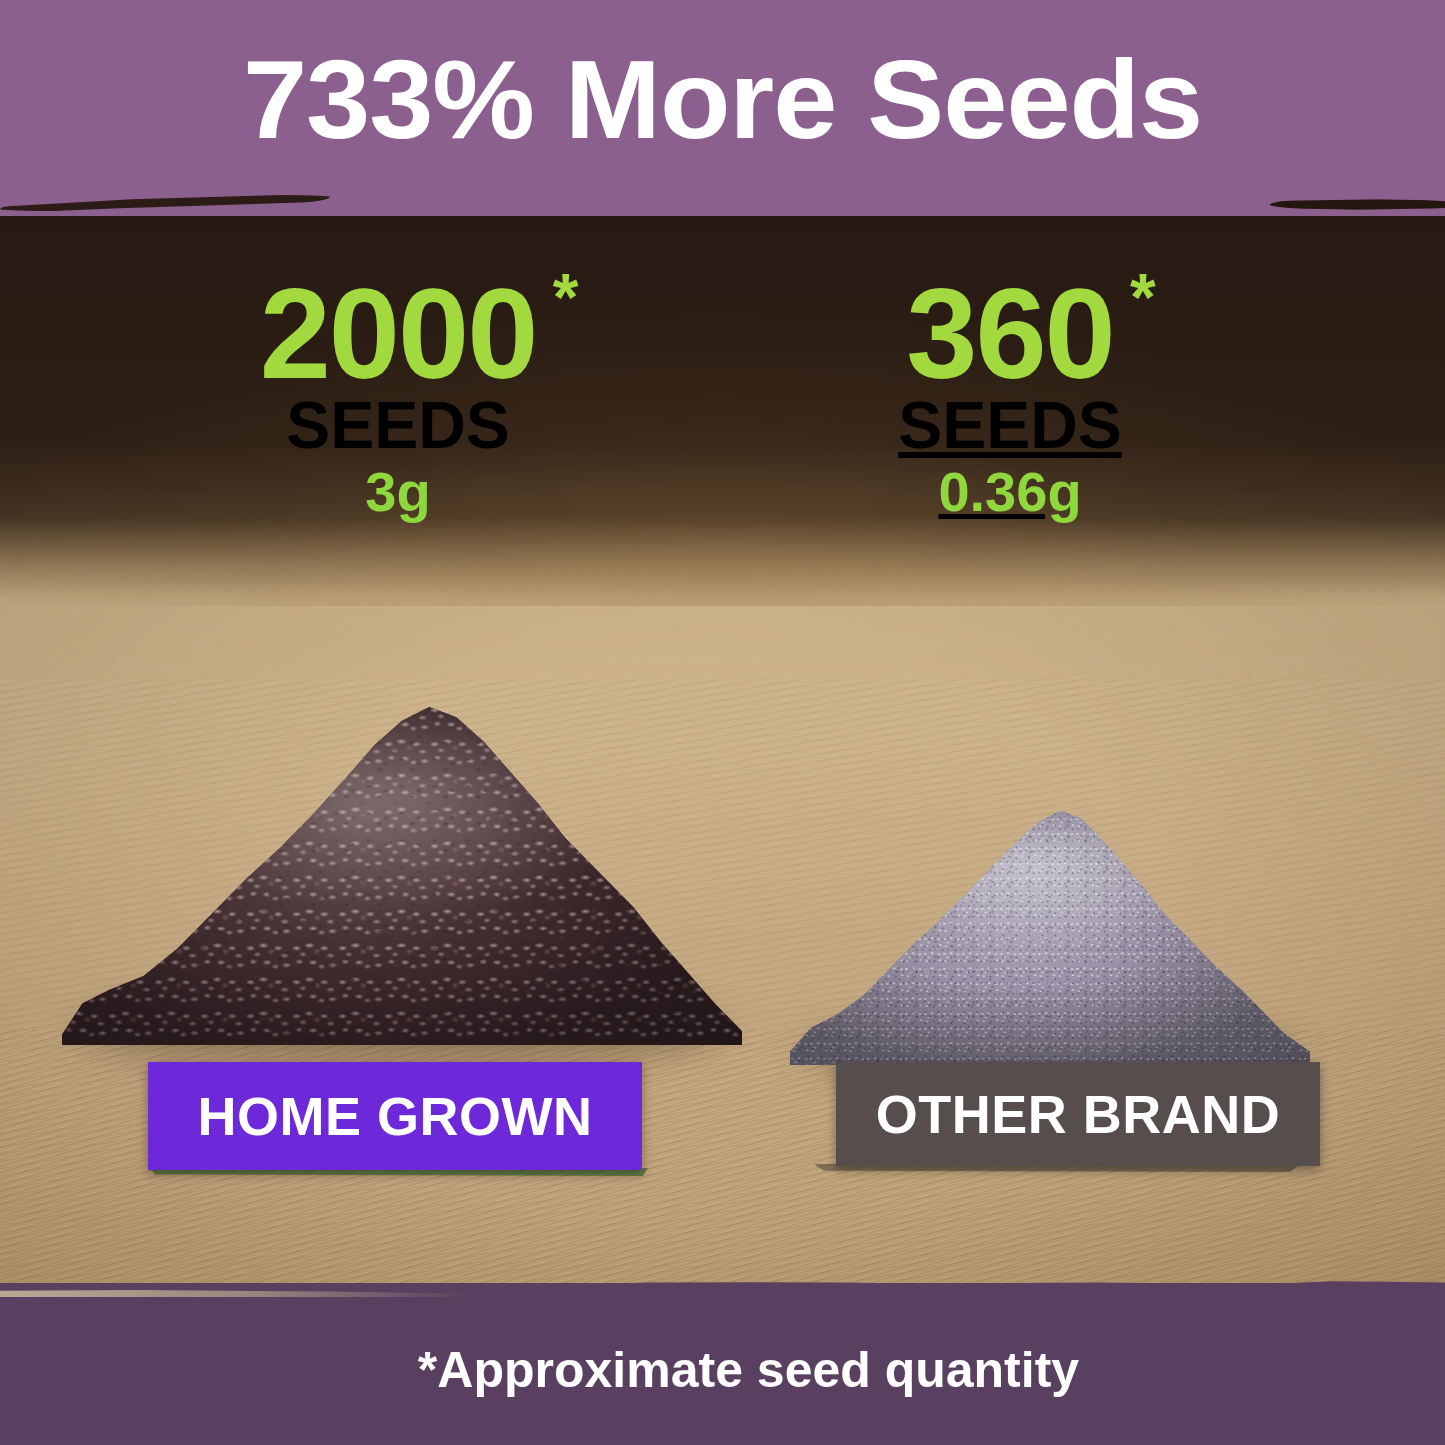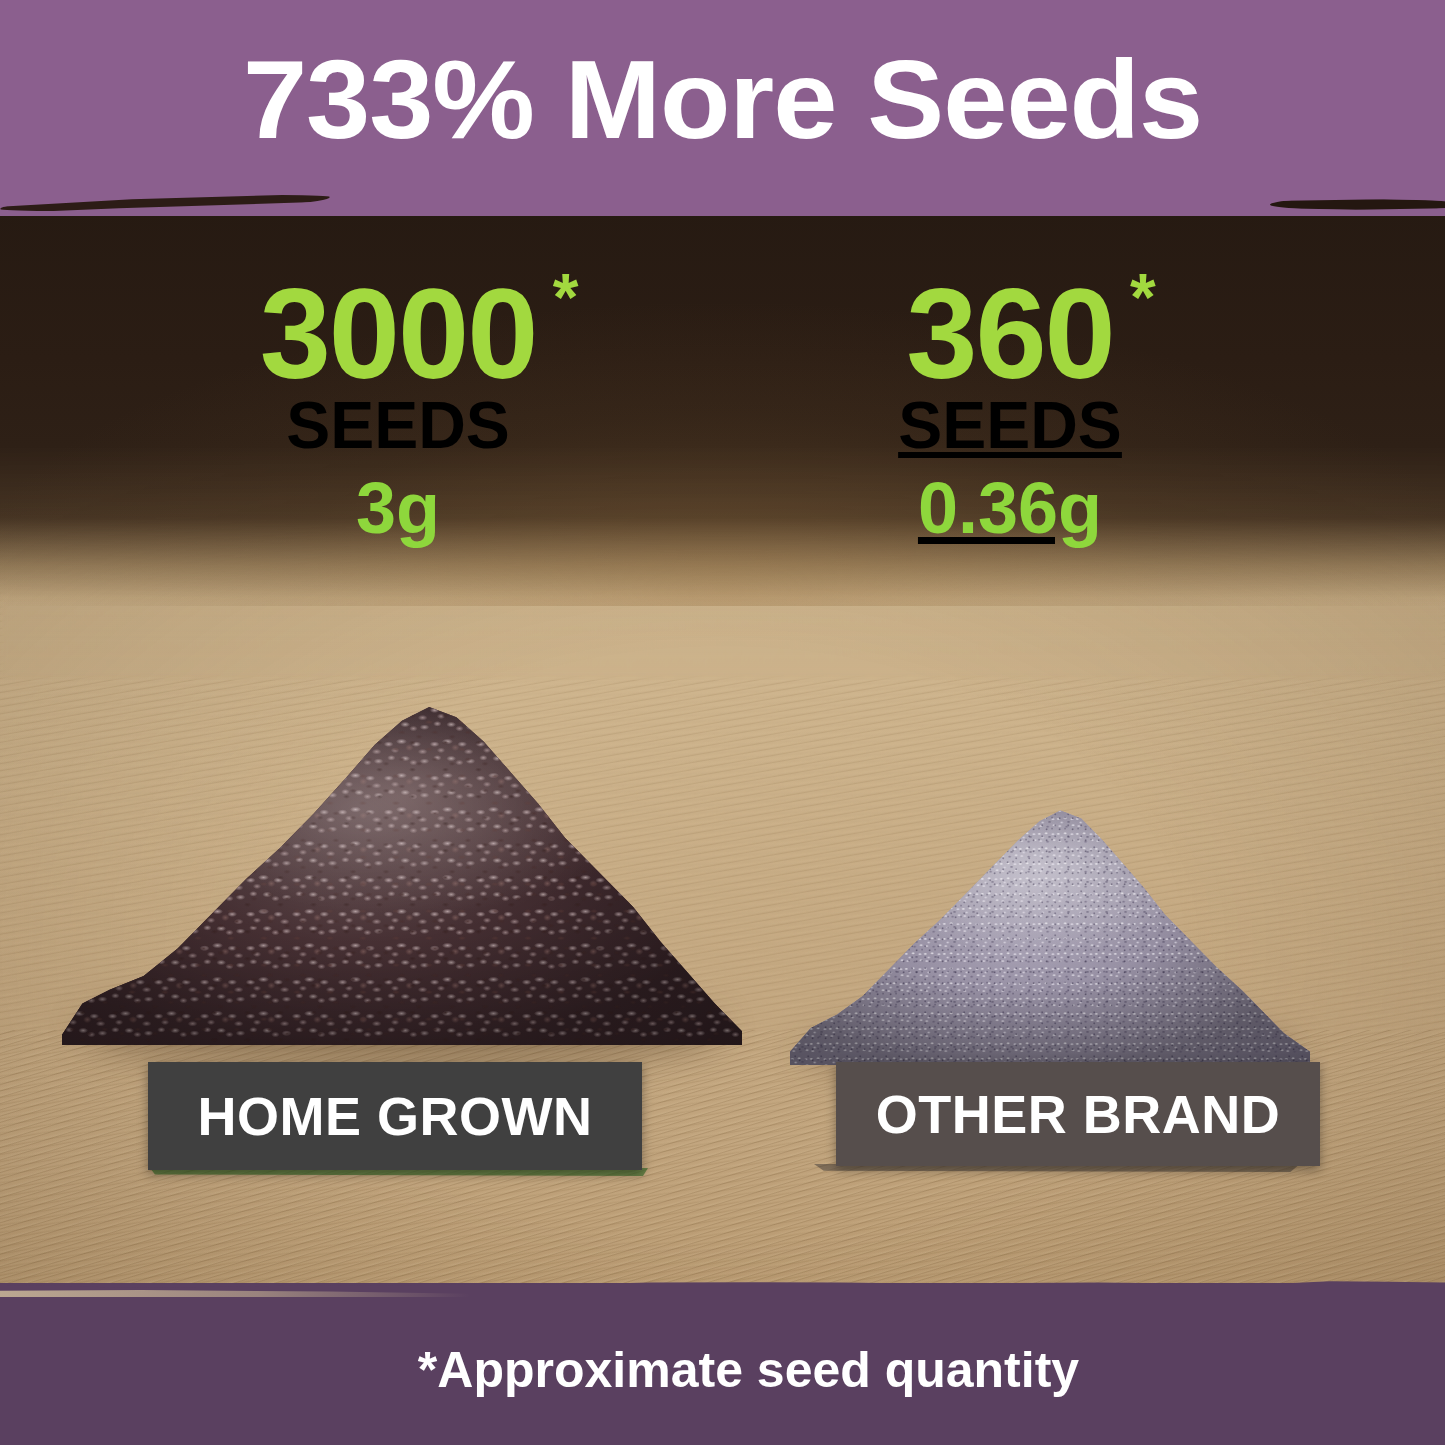--- a/index.html
+++ b/index.html
@@ -209,24 +209,24 @@
   .stat-unit {
     margin-top: -6px;
     color: #000000;
     font-family: "Liberation Sans", sans-serif;
     font-size: 66px;
     font-weight: bold;
     line-height: 1;
     letter-spacing: 0px;
   }
   .stat-weight {
-    margin-top: 14px;
+    margin-top: 6px;
     color: #8ed73c;
     font-family: "Liberation Sans", sans-serif;
-    font-size: 72px;
+    font-size: 56px;
     font-weight: bold;
     line-height: 1;
   }
 
   
   .pile-wrap { position: absolute; }
 
   .pile-shadow {
     position: absolute;
     border-radius: 50%;
@@ -340,21 +340,21 @@
     color: #ffffff;
     font-family: "Liberation Sans", sans-serif;
     font-weight: bold;
     font-size: 54px;
     letter-spacing: 0.5px;
     box-shadow: 0 4px 10px rgba(0,0,0,0.35);
   }
   .brand-box.home {
     left: 148px; top: 1062px;
     width: 494px; height: 108px;
-    background: #404040;
+    background: #6d28d9;
   }
   .brand-box.other {
     left: 812px; top: 1062px;
     width: 484px; height: 104px;
     background: #564e4c;
     margin-left: 24px;
   }
   .brand-underline {
     position: absolute;
     background: rgba(0,0,0,0.22);
@@ -434,21 +434,21 @@
   <div class="dark-band-glow"></div>
 
   <div class="header-band">
     <div class="header-ink-stroke"></div>
     <div class="header-ink-stroke2"></div>
   </div>
   <div class="header-title">733% More Seeds</div>
 
   <div class="stat-col left">
     <div class="stat-number-row">
-      <span class="stat-number">3000</span>
+      <span class="stat-number">2000</span>
       <span class="stat-asterisk">*</span>
     </div>
     <div class="stat-unit">SEEDS</div>
     <div class="stat-weight">3g</div>
   </div>
 
   <div class="stat-col right">
     <div class="stat-number-row">
       <span class="stat-number">360</span>
       <span class="stat-asterisk">*</span>

